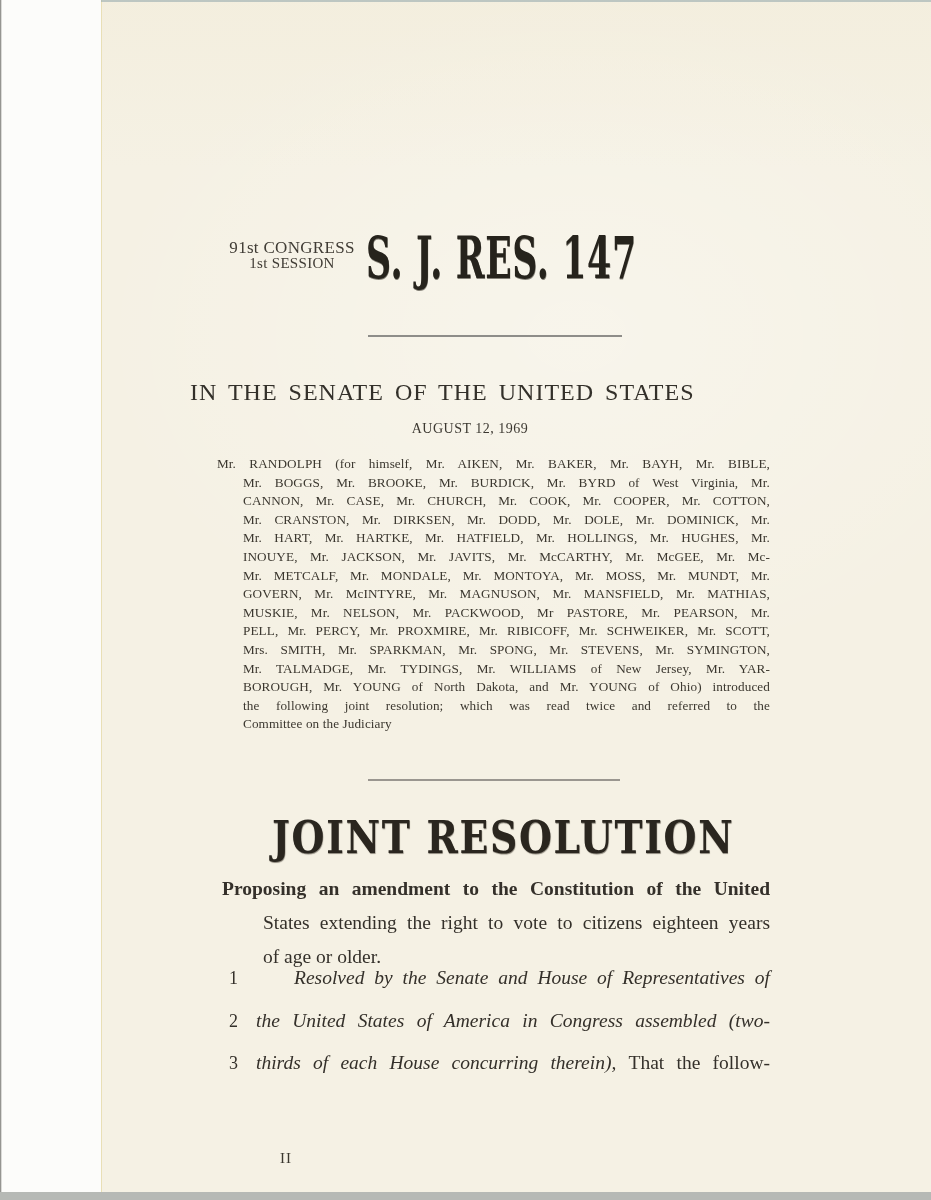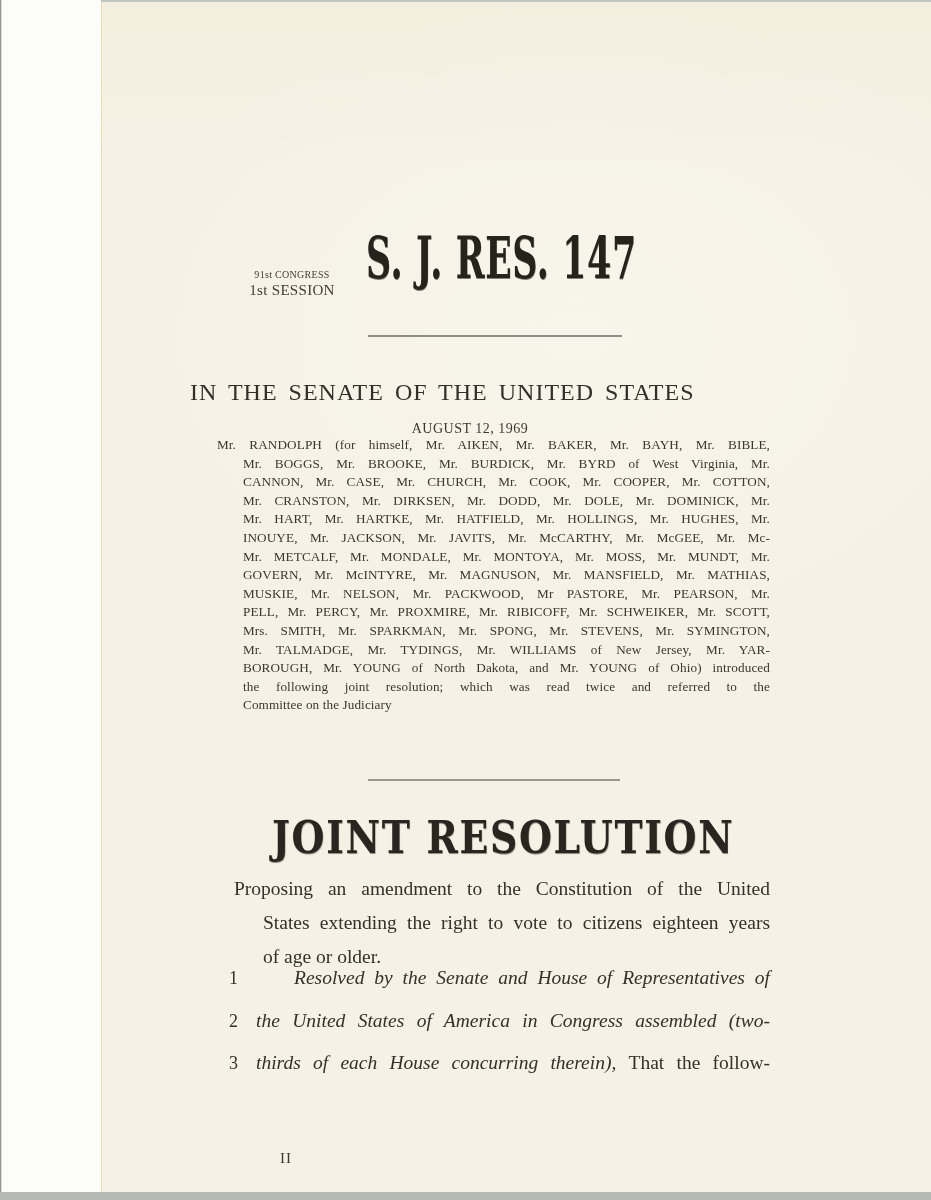--- a/index.html
+++ b/index.html
@@ -11,51 +11,51 @@
       radial-gradient(ellipse 700px 500px at 62% 28%, rgba(255,255,255,0.28), rgba(255,255,255,0) 70%),
       #f5f1e4;
   }
   .abs{position:absolute;}
   .left-strip{left:0;top:0;width:101px;height:1193px;background:#fcfcfa;border-right:1px solid #e9dfb6;}
   .left-edge{left:0;top:0;width:2px;height:1193px;background:linear-gradient(90deg,#73736e,rgba(150,150,145,0));}
   .top-edge{left:101px;top:0;width:830px;height:2px;background:#9fb0b2;opacity:.65;}
   .bottom-strip{left:0;top:1192px;width:931px;height:8px;background:#b6b9b5;}
 
   .congress-block{left:224px;top:240px;width:136px;text-align:center;color:#403c35;letter-spacing:.3px;}
-  .congress-line{font-size:10px;line-height:15.5px;margin-top:27px;}
+  .congress-line{font-size:17px;line-height:15.5px;}
   .session-line{font-size:15px;line-height:14.5px;}
 
   .bill-number{
     left:366px;top:227px;font-family:"DejaVu Serif",serif;font-weight:bold;
     font-size:58px;line-height:1.1;letter-spacing:1px;color:#26231c;white-space:nowrap;
     transform:scaleX(.60);transform-origin:left top;
     text-shadow:0.5px 0.5px 0.7px rgba(40,36,28,.55);
   }
 
   .rule-1{left:368px;top:335px;width:254px;height:2px;background:#8e8d89;}
   .rule-2{left:368px;top:779px;width:252px;height:2px;background:#8a8680;opacity:.85;}
 
   .senate-heading{left:190px;top:379px;width:560px;text-align:left;font-size:24px;letter-spacing:1px;word-spacing:4px;color:#33302a;}
   .intro-date{left:190px;top:421px;width:560px;text-align:center;font-size:14px;letter-spacing:.5px;color:#3c3831;}
 
-  .sponsors{left:217px;top:436px;width:553px;font-size:13.2px;line-height:18.6px;color:#3b372f;letter-spacing:.1px;}
+  .sponsors{left:217px;top:455px;width:553px;font-size:13.2px;line-height:18.6px;color:#3b372f;letter-spacing:.1px;}
   .sponsors .s-line{margin-left:26px;text-align:justify;text-align-last:justify;}
   .sponsors .s-line.first{margin-left:0;}
   .sponsors .s-line.last{text-align-last:left;}
 
   .joint-heading{
     left:272px;top:813px;font-family:"DejaVu Serif",serif;font-weight:bold;
     font-size:45px;line-height:1.1;letter-spacing:2px;color:#2a261f;white-space:nowrap;
     transform:scaleX(.84);transform-origin:left top;
     text-shadow:0.5px 0.5px 0.8px rgba(45,40,30,.5);
   }
 
   .preamble{left:218px;top:872px;width:552px;font-size:19.5px;line-height:34px;color:#34302a;}
   .preamble .p-line{margin-left:45px;text-align:justify;text-align-last:justify;}
-  .preamble .p-line.first{margin-left:16px;}
+  .preamble .p-line.first{margin-left:4px;font-weight:bold;}
   .preamble .p-line.last{text-align-last:left;}
 
   .body-lines{left:229px;top:966px;width:541px;font-size:19.5px;color:#34302a;}
   .body-row{display:flex;margin-bottom:18.5px;line-height:24px;}
   .line-num{width:27px;flex:none;font-size:18px;color:#34302a;}
   .line-text{flex:1;font-style:italic;text-align:justify;text-align-last:justify;}
   .line-text .rm{font-style:normal;}
   .body-row.indent-first .line-text{text-indent:38px;}
 
   .page-num{left:280px;top:1150px;font-size:15px;letter-spacing:1px;color:#3b372f;}

